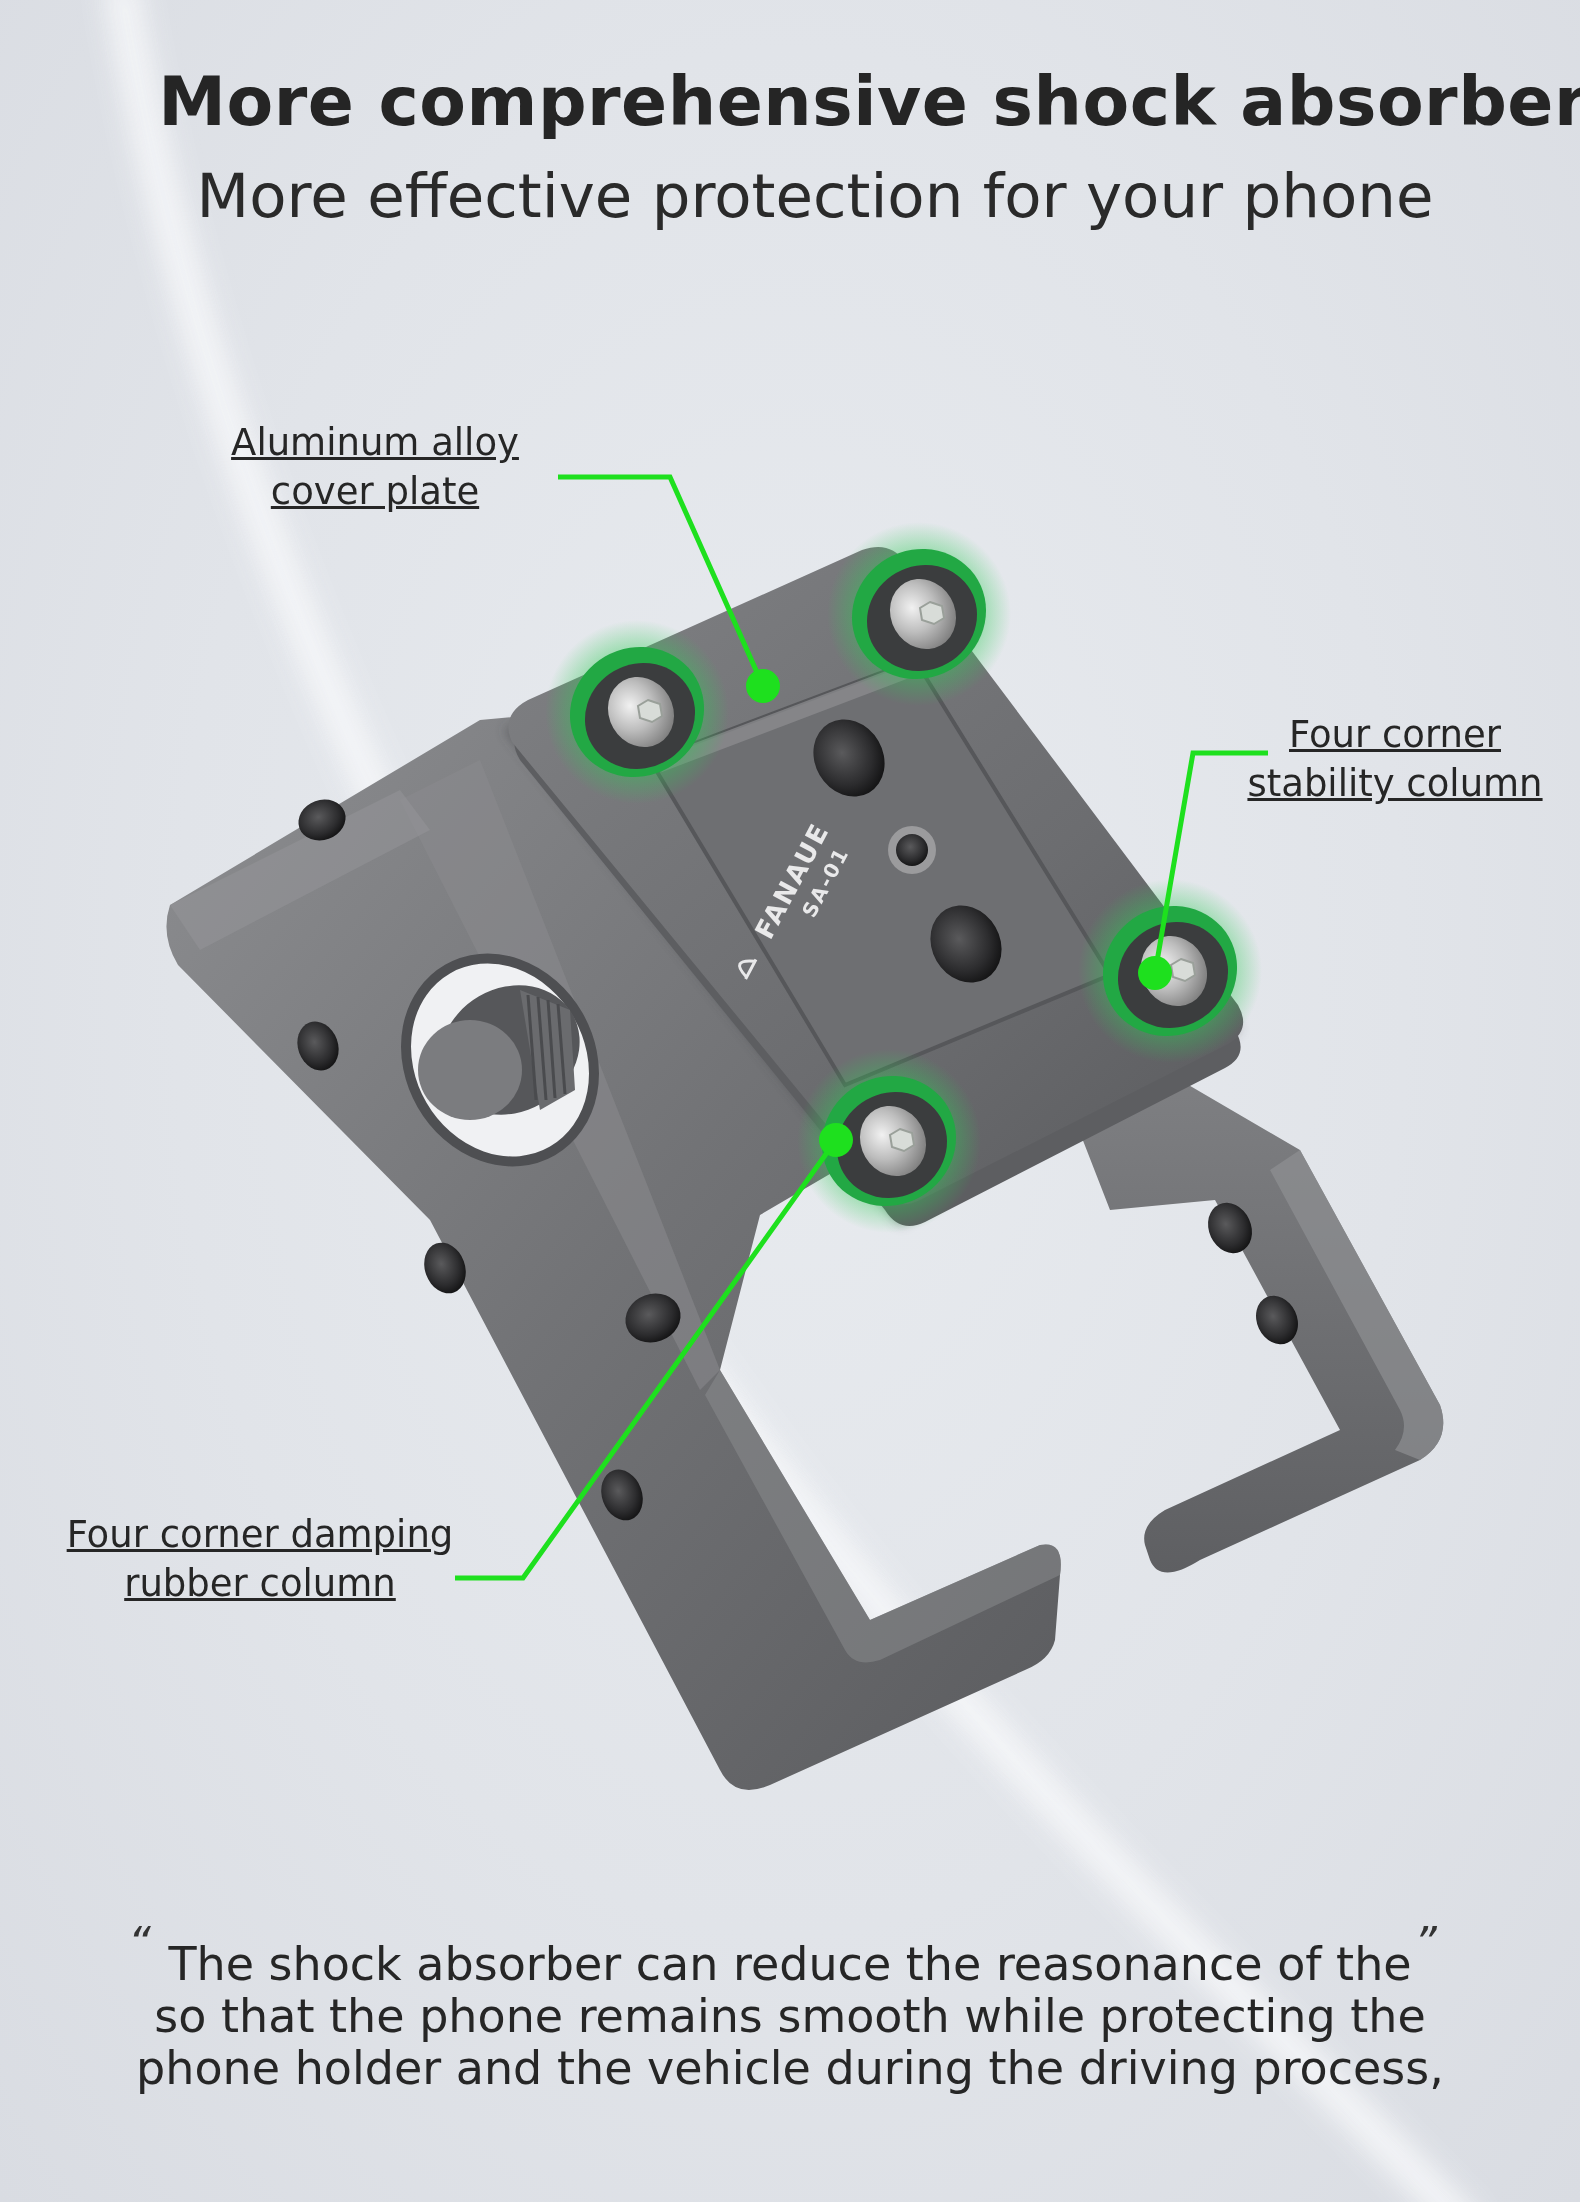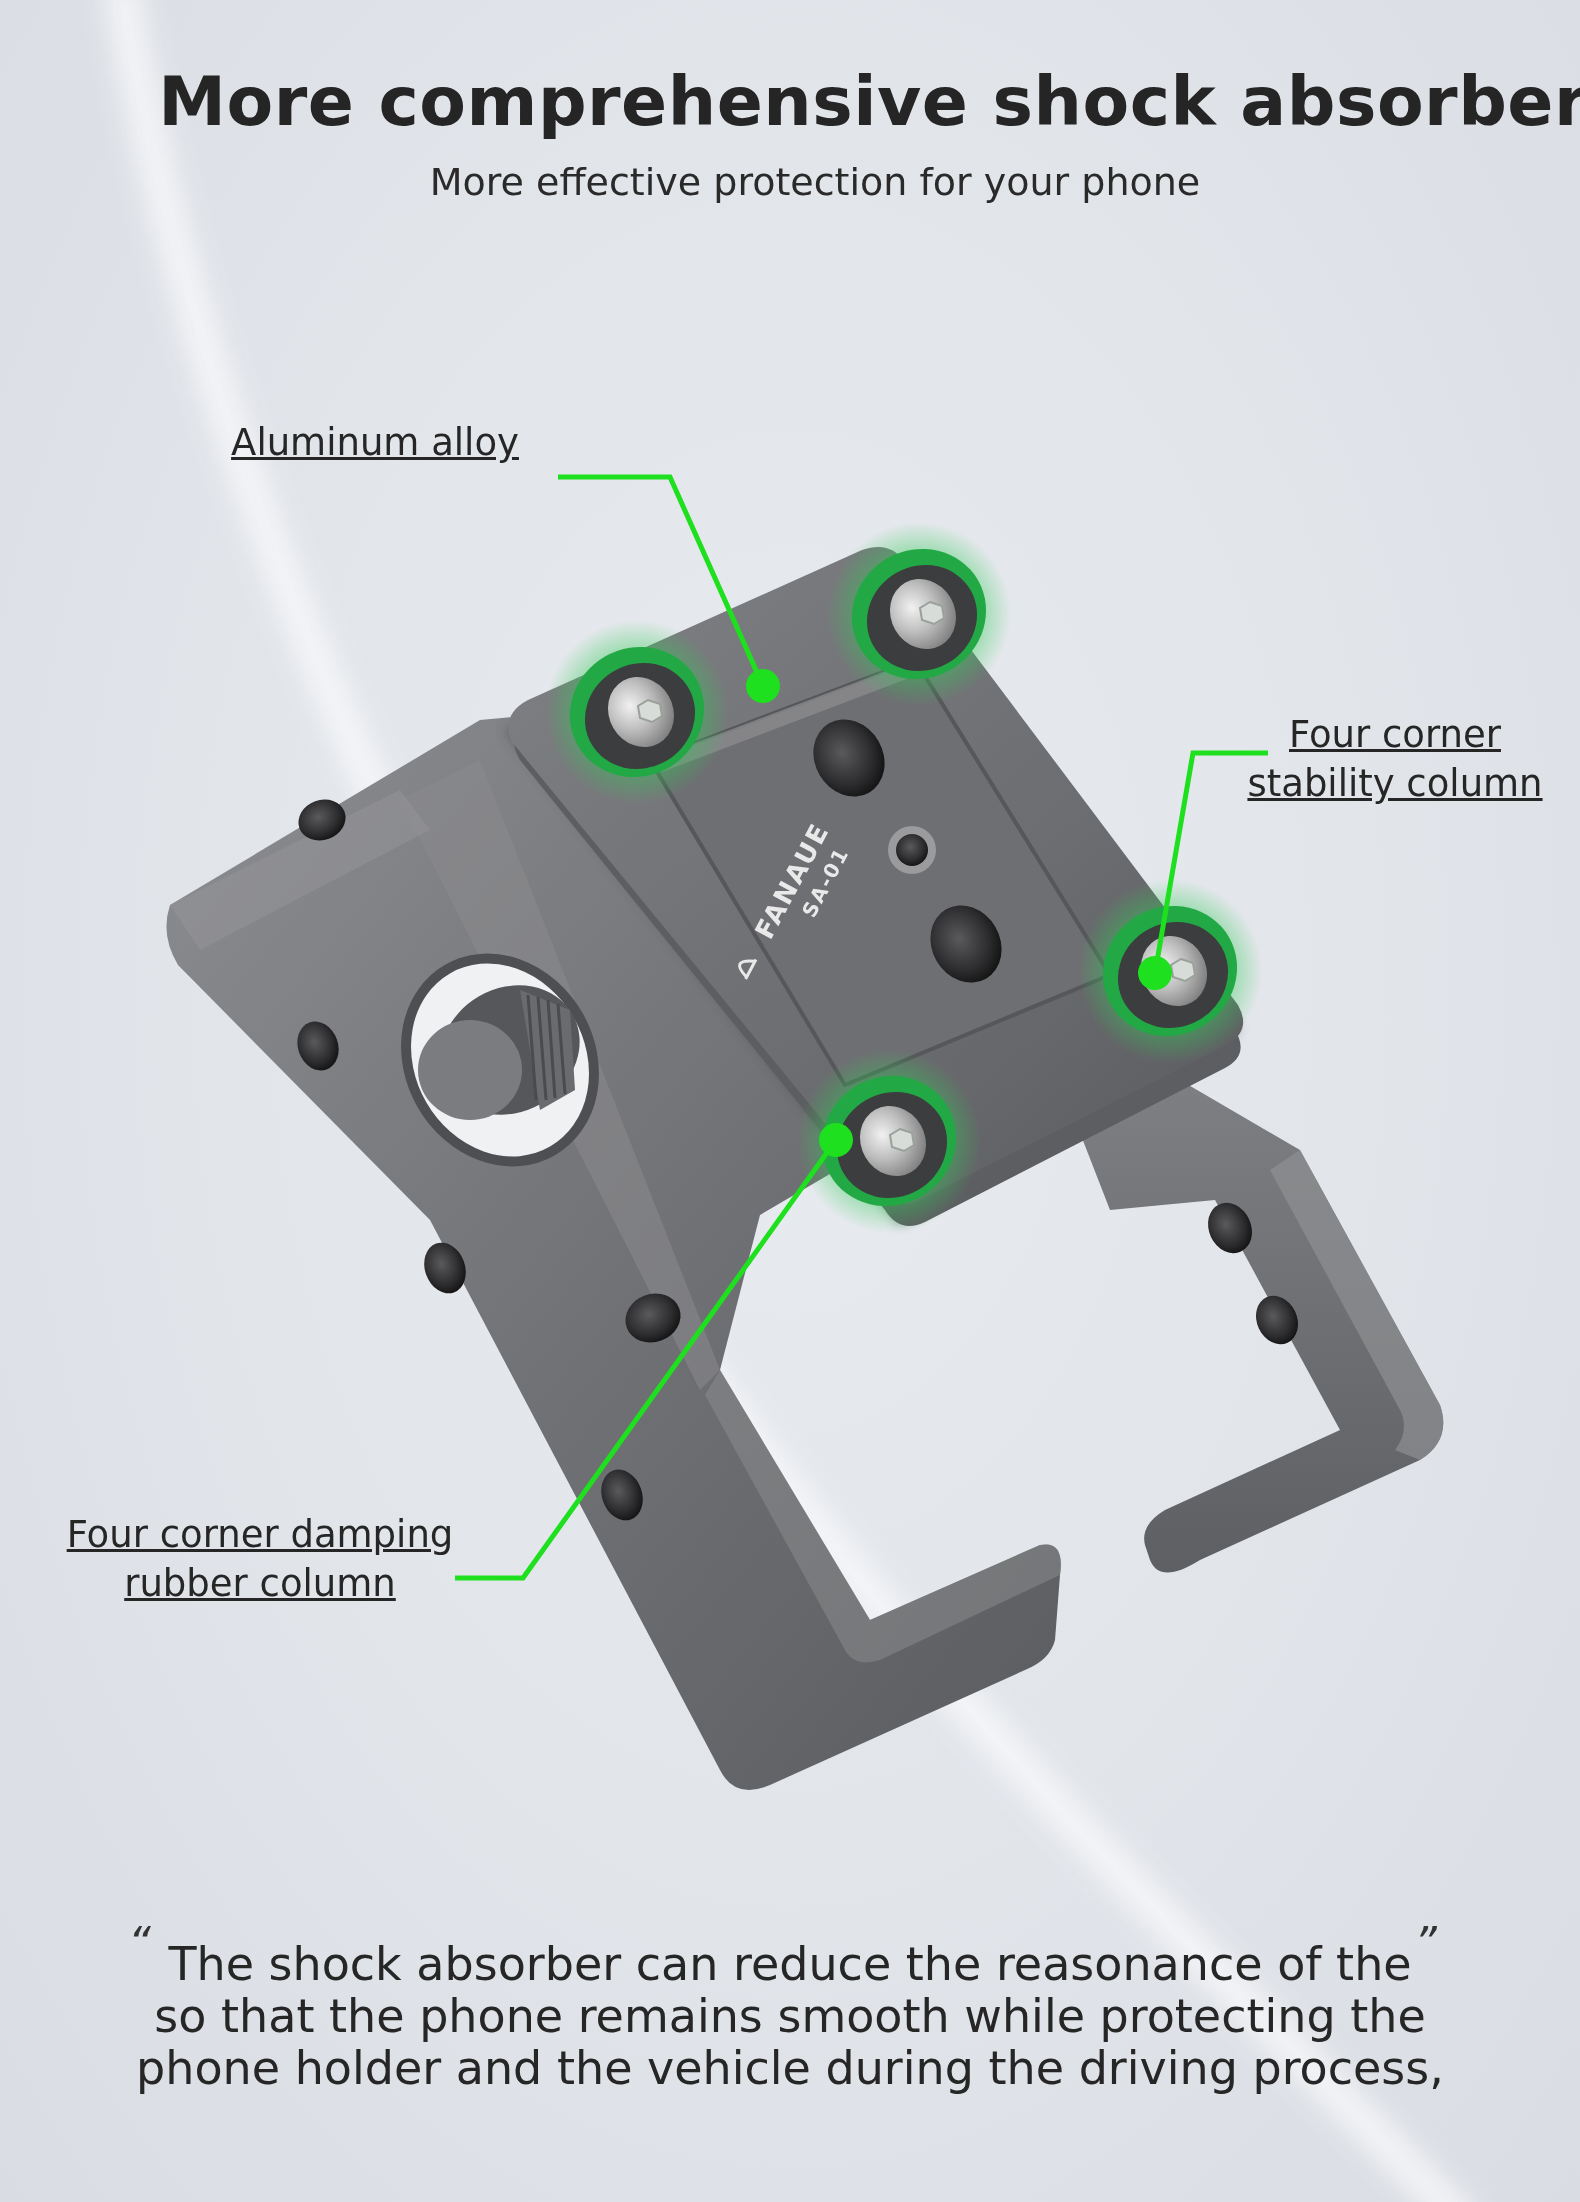--- a/index.html
+++ b/index.html
@@ -15,21 +15,21 @@
       radial-gradient(ellipse at 50% 45%, #e8ebef 0%, #e1e4e9 55%, #d9dce2 100%);
   }
   .bg-streak { position: absolute; inset: 0; }
   .title {
     position: absolute; left: 0; width: 1580px; top: 54px; margin: 8px;
     text-align: right; font-weight: bold; font-size: 68px; letter-spacing: 0.5px;
     color: #252525; padding-left: 95px; box-sizing: border-box;
   }
   .subtitle {
     position: absolute; left: 0; width: 1580px; top: 160px; margin: 0;
-    text-align: center; font-weight: normal; font-size: 38px; color: #2a2a2a;
+    text-align: center; font-weight: normal; font-size: 61px; color: #2a2a2a;
     padding-left: 50px; box-sizing: border-box;
   }
   .callout {
     position: absolute; text-align: center; font-size: 37px; line-height: 49px;
     color: #262626;
   }
   .callout span { display: block; white-space: nowrap; text-decoration: underline; }
   .callout-aluminum { left: 175px; top: 418px; width: 400px; }
   .callout-stability { left: 1205px; top: 710px; width: 380px; }
   .callout-damping { left: 20px; top: 1510px; width: 480px; }
@@ -198,20 +198,21 @@
     <circle cx="1155" cy="973" r="17" fill="#1ee01e"></circle>
   </g>
   <g>
     <polyline points="455,1578 523,1578 836,1140" fill="none" stroke="#1ee01e" stroke-width="5"></polyline>
     <circle cx="836" cy="1140" r="17" fill="#1ee01e"></circle>
   </g>
 </svg>
 
 <div class="callout callout-aluminum">
   <span>Aluminum alloy</span>
+  <span>cover plate</span>
 </div>
 <div class="callout callout-stability">
   <span>Four corner</span>
   <span>stability column</span>
 </div>
 <div class="callout callout-damping">
   <span>Four corner damping</span>
   <span>rubber column</span>
 </div>
 

